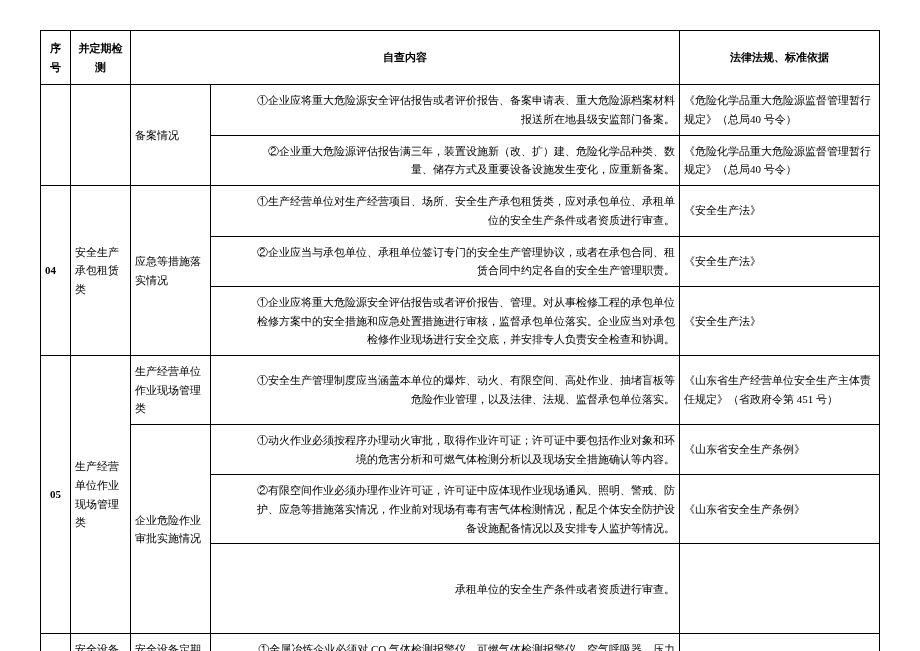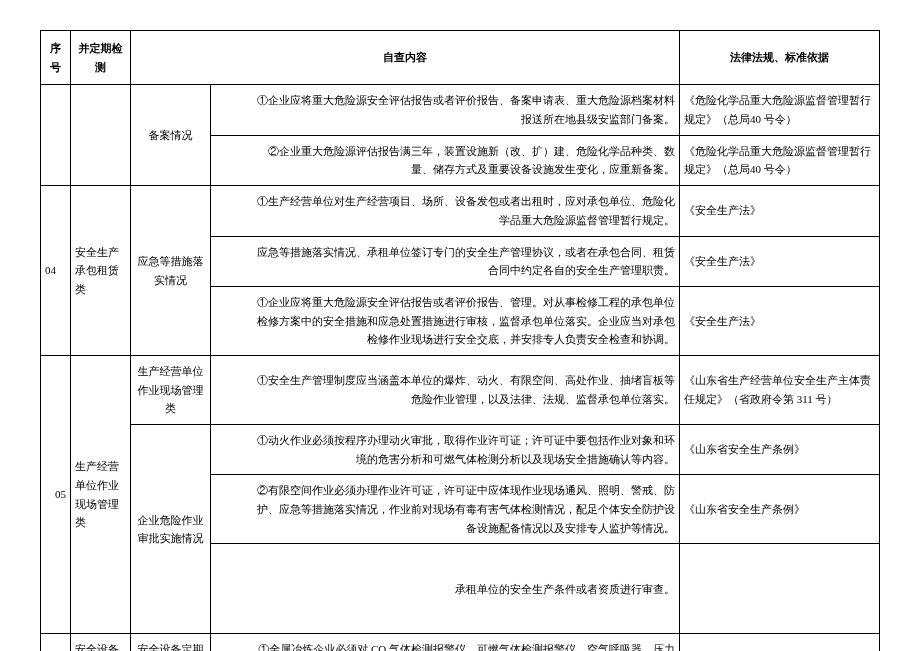--- a/index.html
+++ b/index.html
@@ -23,26 +23,26 @@
       border: 1px solid #000;
       padding: 6px 4px;
       vertical-align: middle;
       line-height: 1.7;
     }
     th {
       font-weight: bold;
       text-align: center;
       padding: 8px 4px;
     }
-    .col-seq { width: 30px; text-align: left; }
+    .col-seq { width: 30px; text-align: left; font-weight: bold; }
     .col-proj { width: 60px; text-align: left; margin-left: 24px; }
-    .col-sub { width: 80px; text-align: center; }
+    .col-sub { width: 80px; text-align: left; }
     .col-content { width: auto; text-align: right; padding-left: 40px; }
     .col-basis { width: 200px; text-align: left; }
-    .center { text-align: right; }
+    .center { text-align: center; }
     .tall-row td { height: 90px; }
   </style>
 </head>
 <body>
 
 <table>
   <colgroup>
     <col class="col-seq">
     <col class="col-proj">
     <col class="col-sub">
@@ -68,38 +68,38 @@
     </tr>
     <tr>
       <td class="col-content">②企业重大危险源评估报告满三年，装置设施新（改、扩）建、危险化学品种类、数量、储存方式及重要设备设施发生变化，应重新备案。</td>
       <td class="col-basis">《危险化学品重大危险源监督管理暂行规定》（总局40 号令）</td>
     </tr>
 
     <tr>
       <td rowspan="3" class="col-seq">04</td>
       <td rowspan="3" class="col-proj">安全生产承包租赁类</td>
       <td rowspan="3" class="col-sub">应急等措施落实情况</td>
-      <td class="col-content">①生产经营单位对生产经营项目、场所、设备发包或者出租时，应对承包单位、危险化学品重大危险源监督管理暂行规定。</td>
+      <td class="col-content">①生产经营单位对生产经营项目、场所、安全生产承包租赁类，应对承包单位、承租单位的安全生产条件或者资质进行审查。</td>
       <td class="col-basis">《安全生产法》</td>
     </tr>
     <tr>
-      <td class="col-content">应急等措施落实情况、承租单位签订专门的安全生产管理协议，或者在承包合同、租赁合同中约定各自的安全生产管理职责。</td>
+      <td class="col-content">②企业应当与承包单位、承租单位签订专门的安全生产管理协议，或者在承包合同、租赁合同中约定各自的安全生产管理职责。</td>
       <td class="col-basis">《安全生产法》</td>
     </tr>
     <tr>
       <td class="col-content">①企业应将重大危险源安全评估报告或者评价报告、管理。对从事检修工程的承包单位检修方案中的安全措施和应急处置措施进行审核，监督承包单位落实。企业应当对承包检修作业现场进行安全交底，并安排专人负责安全检查和协调。</td>
       <td class="col-basis">《安全生产法》</td>
     </tr>
 
     <tr>
       <td rowspan="4" class="col-seq center">05</td>
       <td rowspan="4" class="col-proj">生产经营单位作业现场管理类</td>
       <td class="col-sub">生产经营单位作业现场管理类</td>
       <td class="col-content">①安全生产管理制度应当涵盖本单位的爆炸、动火、有限空间、高处作业、抽堵盲板等危险作业管理，以及法律、法规、监督承包单位落实。</td>
-      <td class="col-basis">《山东省生产经营单位安全生产主体责任规定》（省政府令第 311 号）</td>
+      <td class="col-basis">《山东省生产经营单位安全生产主体责任规定》（省政府令第 451 号）</td>
     </tr>
     <tr>
       <td rowspan="3" class="col-sub">企业危险作业审批实施情况</td>
       <td class="col-content">①动火作业必须按程序办理动火审批，取得作业许可证；许可证中要包括作业对象和环境的危害分析和可燃气体检测分析以及现场安全措施确认等内容。</td>
       <td class="col-basis">《山东省安全生产条例》</td>
     </tr>
     <tr>
       <td class="col-content">②有限空间作业必须办理作业许可证，许可证中应体现作业现场通风、照明、警戒、防护、应急等措施落实情况，作业前对现场有毒有害气体检测情况，配足个体安全防护设备设施配备情况以及安排专人监护等情况。</td>
       <td class="col-basis">《山东省安全生产条例》</td>
     </tr>

